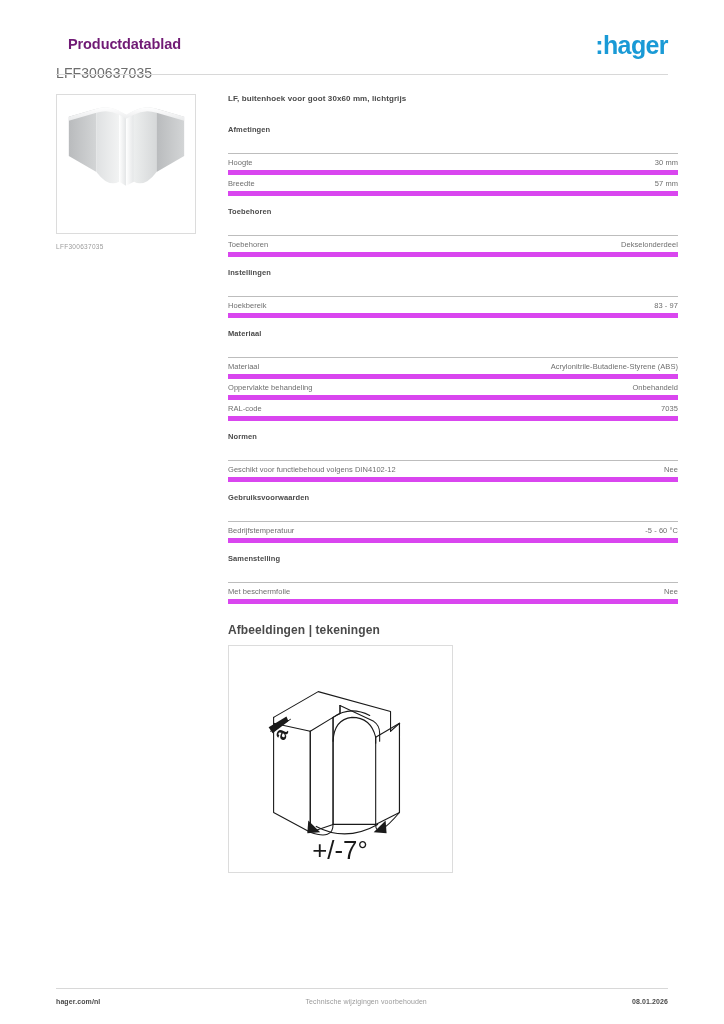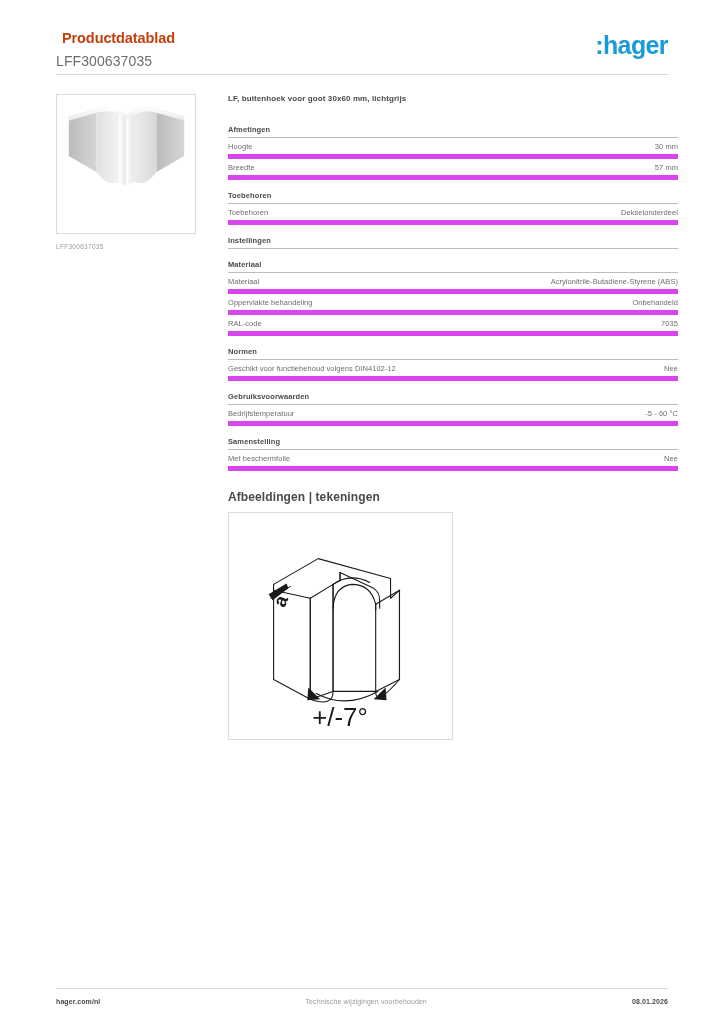--- a/index.html
+++ b/index.html
@@ -26,24 +26,24 @@
   .header {
     position: absolute;
     left: 56px;
     top: 24px;
     width: 612px;
     height: 46px;
   }
   .header-title {
     font-size: 14.5px;
     font-weight: bold;
-    color: #c2410c;
+    color: #701a75;
     letter-spacing: -0.1px;
     line-height: 17px;
-    margin: 6px;
+    margin: 12px;
   }
   .header-subtitle {
     font-size: 14px;
     font-weight: normal;
     color: #6e6e6e;
     line-height: 17px;
     letter-spacing: 0.1px;
     margin: 0;
   }
   .logo {
@@ -108,21 +108,21 @@
     letter-spacing: 0.1px;
     margin: 0 0 16px 0;
   }
 
   
   .spec-group { margin-bottom: 11px; }
   .group-head {
     font-size: 7.5px;
     font-weight: bold;
     color: #4a4a4a;
-    padding-bottom: 3px;
+    padding-bottom: 19px;
     border-bottom: 1px solid #bdbdbd;
     letter-spacing: 0.1px;
   }
   .spec-row {
     display: flex;
     justify-content: space-between;
     align-items: baseline;
     font-size: 7.5px;
     color: #6e6e6e;
     padding: 3.5px 0 3.5px 0;
@@ -244,20 +244,24 @@
         </div>
         <div class="spec-group">
           <div class="group-head">Toebehoren</div>
           <div class="spec-row">
             <span class="spec-label">Toebehoren</span>
             <span class="spec-value">Dekselonderdeel</span>
           </div>
         </div>
         <div class="spec-group">
           <div class="group-head">Instellingen</div>
+          <div class="spec-row">
+            <span class="spec-label">Hoekbereik</span>
+            <span class="spec-value">83 - 97</span>
+          </div>
         </div>
         <div class="spec-group">
           <div class="group-head">Materiaal</div>
           <div class="spec-row">
             <span class="spec-label">Materiaal</span>
             <span class="spec-value">Acrylonitrile-Butadiene-Styrene (ABS)</span>
           </div>
           <div class="spec-row">
             <span class="spec-label">Oppervlakte behandeling</span>
             <span class="spec-value">Onbehandeld</span>

